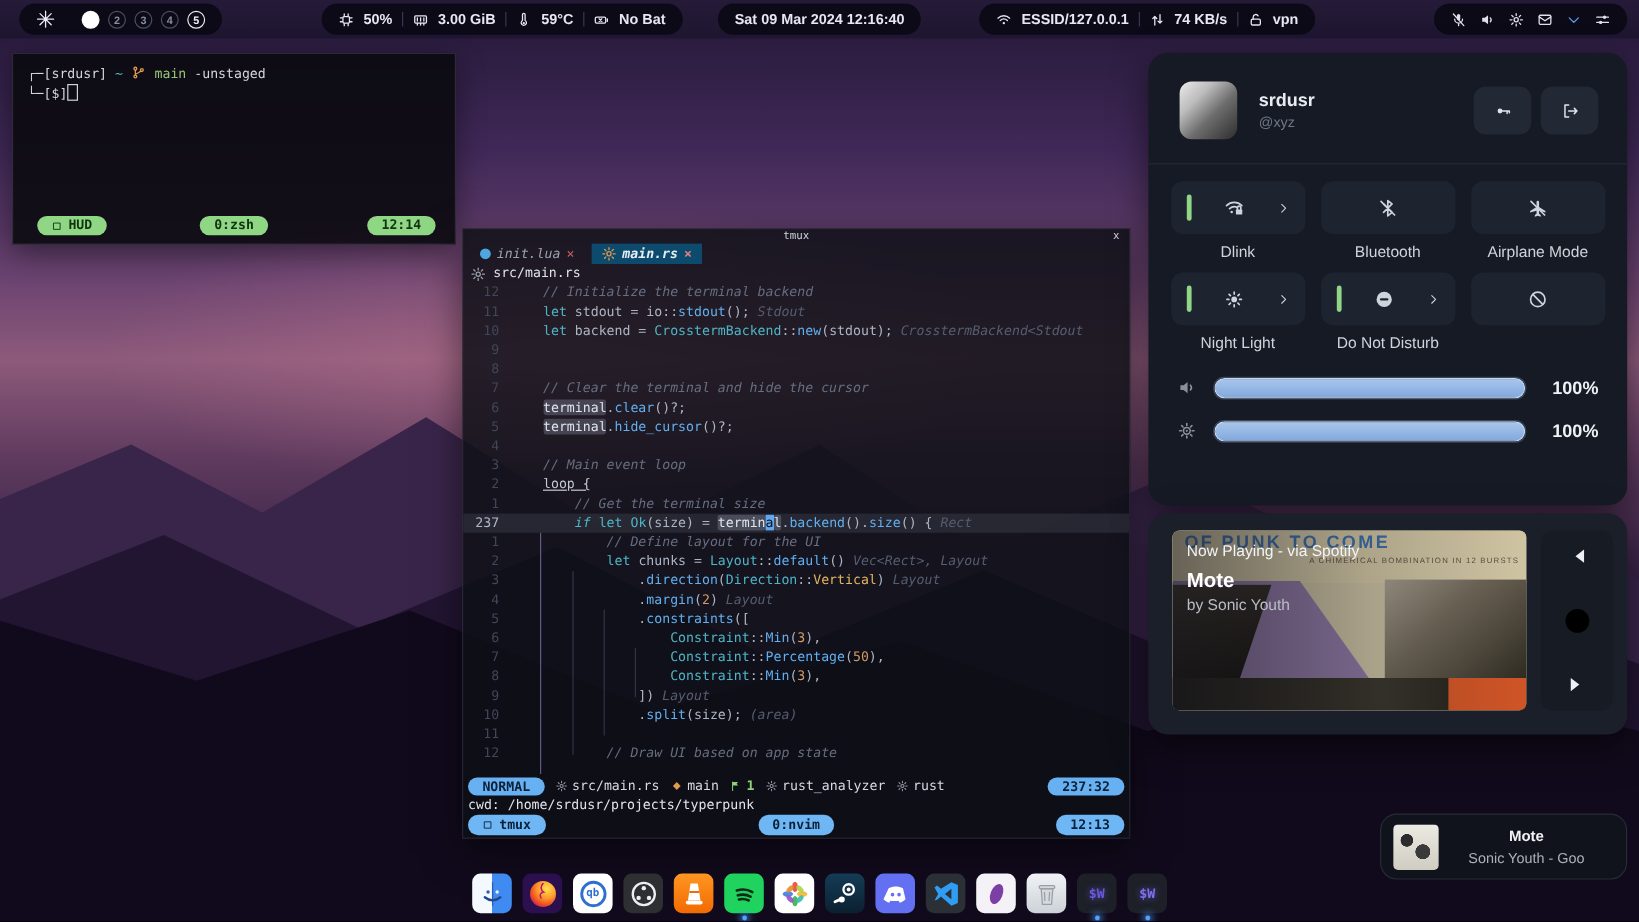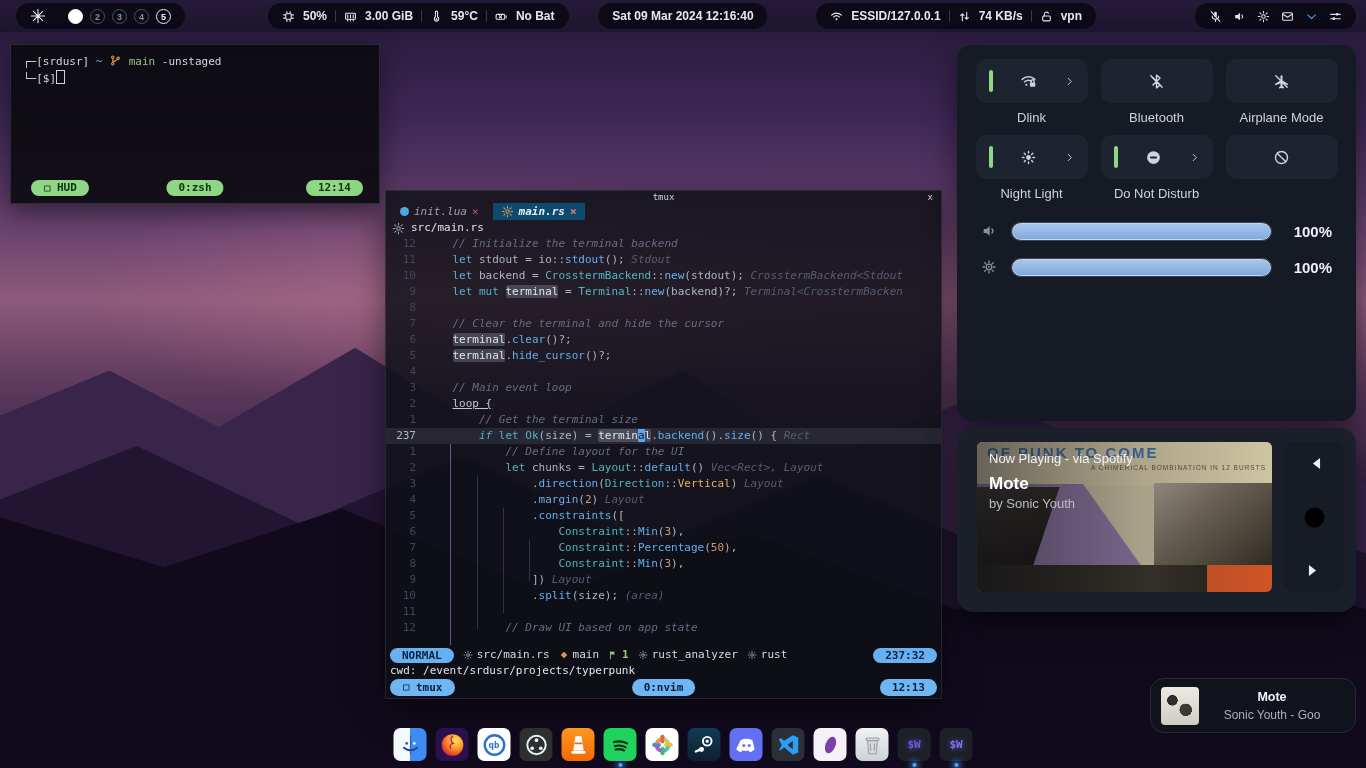--- a/index.html
+++ b/index.html
@@ -363,21 +363,20 @@
         <div class="code-line">
           <span class="ln">11</span>
           <span class="ct"><span class="fg">    </span><span class="kw">let</span><span class="fg"> stdout = io::</span><span class="fn">stdout</span><span class="fg">();</span><span class="hint"> Stdout</span></span>
         </div>
         <div class="code-line">
           <span class="ln">10</span>
           <span class="ct"><span class="fg">    </span><span class="kw">let</span><span class="fg"> backend = </span><span class="ty">CrosstermBackend</span><span class="fg">::</span><span class="fn">new</span><span class="fg">(stdout);</span><span class="hint"> CrosstermBackend&lt;Stdout</span></span>
         </div>
         <div class="code-line">
           <span class="ln">9</span>
-          <span class="ct"><span class="fg">    </span><span class="kw">let</span><span class="fg"> </span><span class="kw">mut</span><span class="fg"> </span><span class="hl">terminal</span><span class="fg"> = </span><span class="ty">Terminal</span><span class="fg">::</span><span class="fn">new</span><span class="fg">(backend)?;</span><span class="hint"> Terminal&lt;CrosstermBacken</span></span>
         </div>
         <div class="code-line">
           <span class="ln">8</span>
           <span class="ct"></span>
         </div>
         <div class="code-line">
           <span class="ln">7</span>
           <span class="ct"><span class="fg">    </span><span class="cm">// Clear the terminal and hide the cursor</span></span>
         </div>
         <div class="code-line">
@@ -498,40 +497,58 @@
           <span class="ic gray">
             <svg viewBox="0 0 24 24">
               <circle cx="12" cy="12" r="3.2"></circle>
               <path d="M12 2.5v3M12 18.5v3M2.5 12h3M18.5 12h3M5.2 5.2l2.1 2.1M16.7 16.7l2.1 2.1M18.8 5.2l-2.1 2.1M7.3 16.7l-2.1 2.1"></path>
             </svg>
           </span>
           <span>rust</span>
         </span>
       <span class="spill right">237:32</span>
     </div>
-    <div class="cwd">cwd: /event/srdusr/projects/typerpunk</div>
+    <div class="cwd">cwd: /home/srdusr/projects/typerpunk</div>
     <div class="tmuxbar">
       <span class="bpill" style="left:4px;">
         <span class="ic">
             <svg viewBox="0 0 24 24" stroke-width="3">
               <rect x="5" y="5" width="14" height="14"></rect>
             </svg>
           </span>
         <span>tmux</span>
       </span>
       <span class="bpill" style="left:50%;transform:translateX(-50%);">
         <span>0:nvim</span>
       </span>
       <span class="bpill" style="right:4px;">
         <span>12:13</span>
       </span>
     </div>
   </div>
 
   <div class="cc">
+    <div class="user-row">
+      <div class="avatar"></div>
+      <div class="user-meta">
+        <div class="user-name">srdusr</div>
+        <div class="user-handle">@xyz</div>
+      </div>
+      <div class="uact ic">
+          <svg viewBox="0 0 24 24">
+            <circle cx="8" cy="12" r="3.2" fill="currentColor" stroke="none"></circle>
+            <path d="M11 12h9.5M17.5 12v3.2M20.5 12v2.4"></path>
+          </svg>
+        </div>
+      <div class="uact ic">
+          <svg viewBox="0 0 24 24">
+            <path d="M10 4H5v16h5M10 12h11M17.5 8.5L21 12l-3.5 3.5"></path>
+          </svg>
+        </div>
+    </div>
     <div class="divider"></div>
     <div class="tg-grid" id="tg-grid">
         <div class="tg-cell">
           <div class="tg-btn on">
             <span class="tg-ind"></span>
             <span class="ic tg-ic">
               <svg viewBox="0 0 24 24">
                 <path d="M3 9C8 4 16 4 21 9M6.5 12.5c2.8-2.4 6-2.8 9-1.4"></path>
                 <circle cx="9" cy="16.5" r="1.5" fill="currentColor" stroke="none"></circle>
                 <rect x="14" y="13.5" width="7.5" height="6" rx="1" fill="currentColor" stroke="none"></rect>

